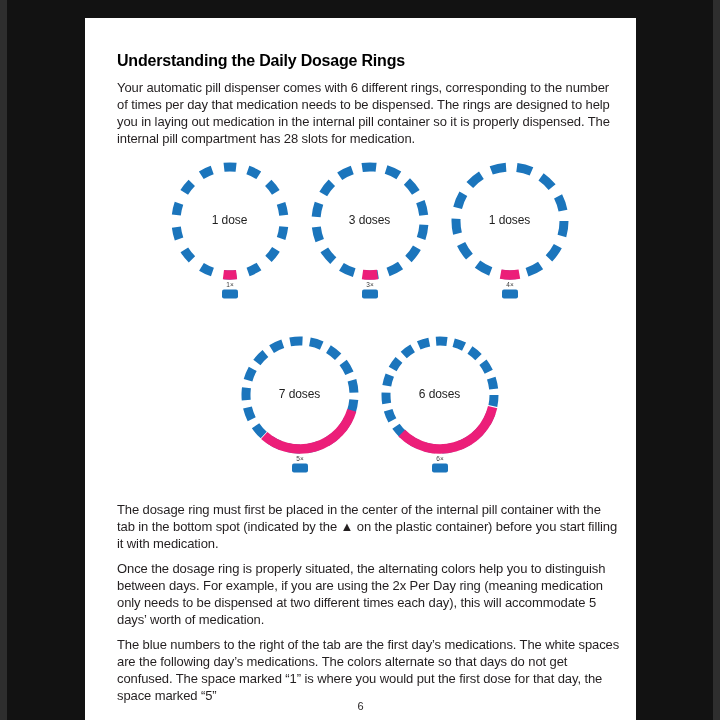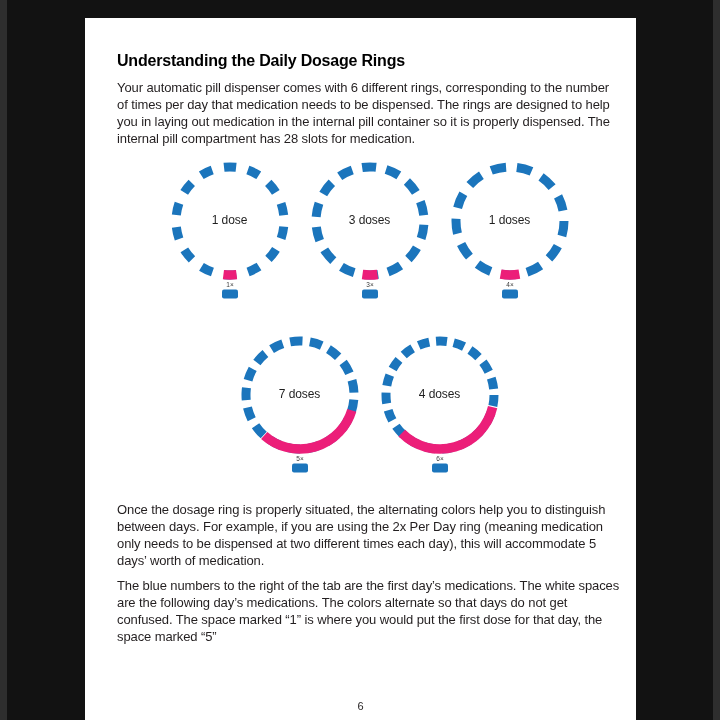--- a/index.html
+++ b/index.html
@@ -93,23 +93,24 @@
       <div class="ring-label">7 doses</div>
     </div>
 
     <div class="ring-fig">
       <svg viewBox="0 0 140 160">
           <circle cx="70" cy="66" r="54" fill="none" stroke="#1b75bc" stroke-width="9" stroke-dasharray="11.07 6.79" transform="rotate(0 70 66)"></circle>
           <path d="M 122.62 78.15 A 54 54 0 0 1 31.82 104.18" fill="none" stroke="#ec1e79" stroke-width="9.5"></path>
           <text x="70" y="132" text-anchor="middle" font-size="6.5" fill="#3a3a3a" font-family="Liberation Sans, sans-serif">6×</text>
           <rect x="62" y="134.5" width="16" height="9" rx="2" fill="#1b75bc"></rect>
         </svg>
-      <div class="ring-label">4 doses</div>
+      <div class="ring-label">6 doses</div>
     </div>
 
   </div>
 
+  <p class="body-text">The dosage ring must first be placed in the center of the internal pill container with the tab in the bottom spot (indicated by the ▲ on the plastic container) before you start filling it with medication.</p>
   <p class="body-text">Once the dosage ring is properly situated, the alternating colors help you to distinguish between days. For example, if you are using the 2x Per Day ring (meaning medication only needs to be dispensed at two different times each day), this will accommodate 5 days’ worth of medication.</p>
   <p class="body-text">The blue numbers to the right of the tab are the first day’s medications. The white spaces are the following day’s medications. The colors alternate so that days do not get confused. The space marked “1” is where you would put the first dose for that day, the space marked “5”</p>
 
   <div class="page-number">6</div>
 
 </div>
 
 </body></html>

